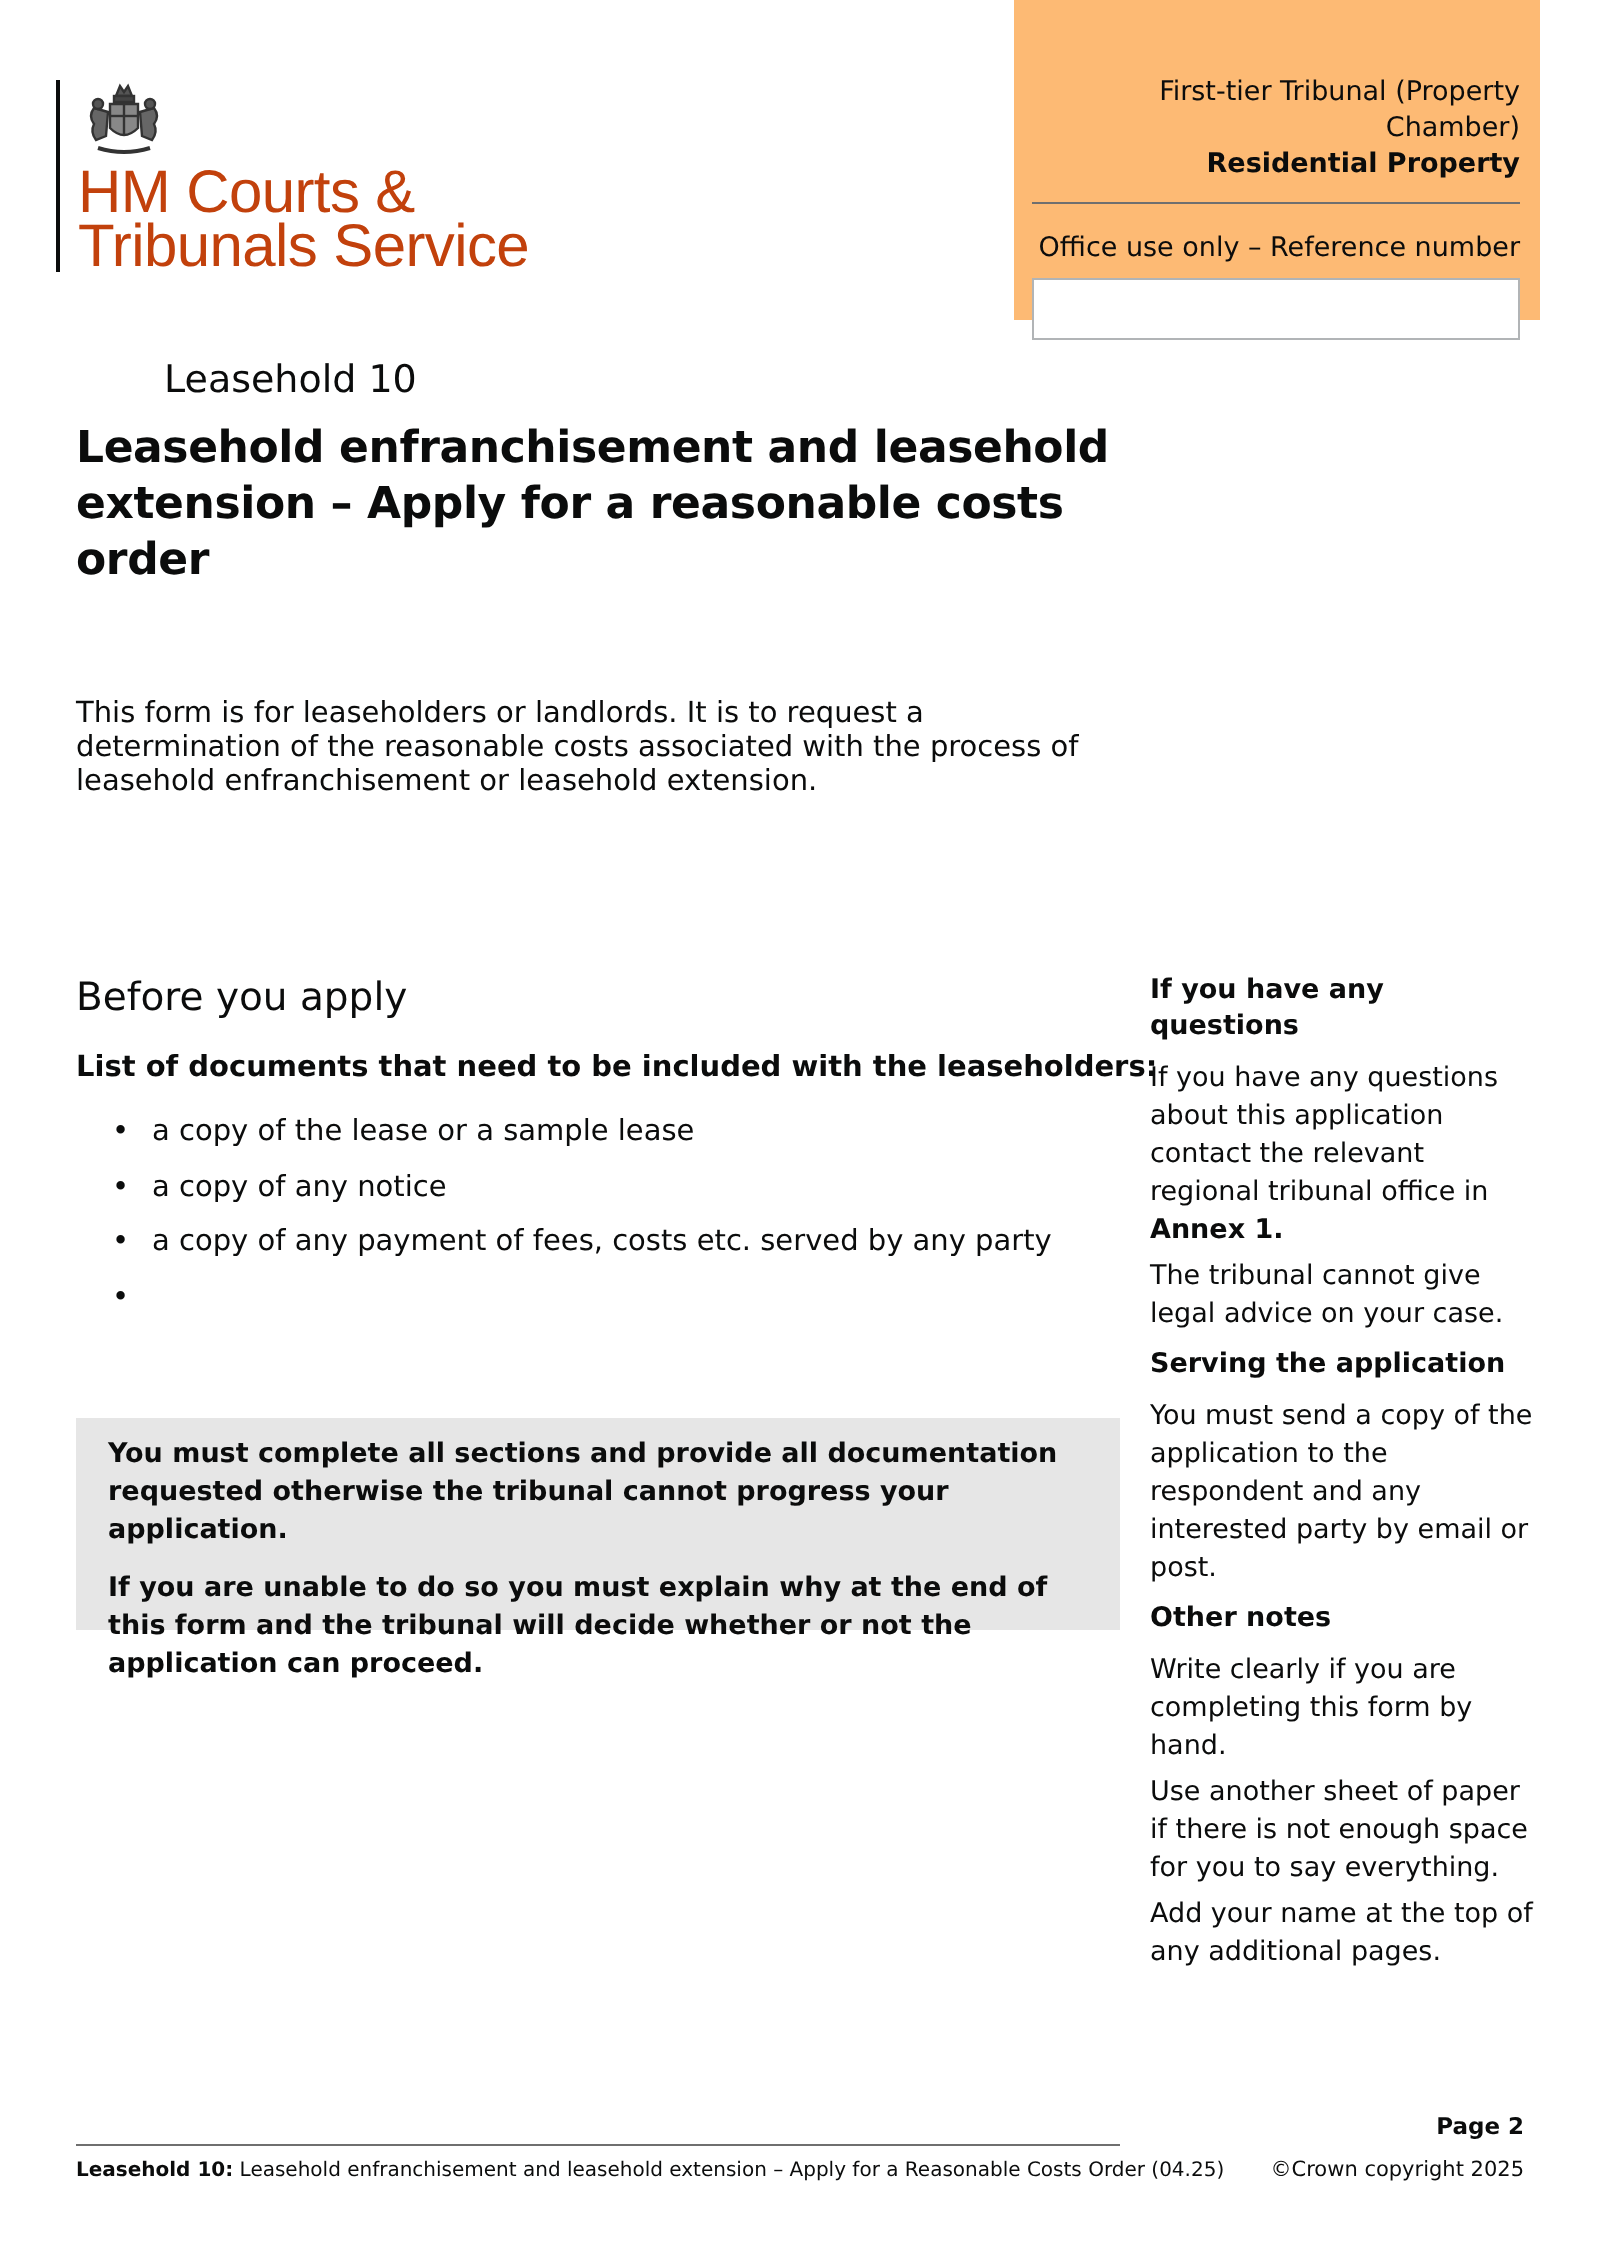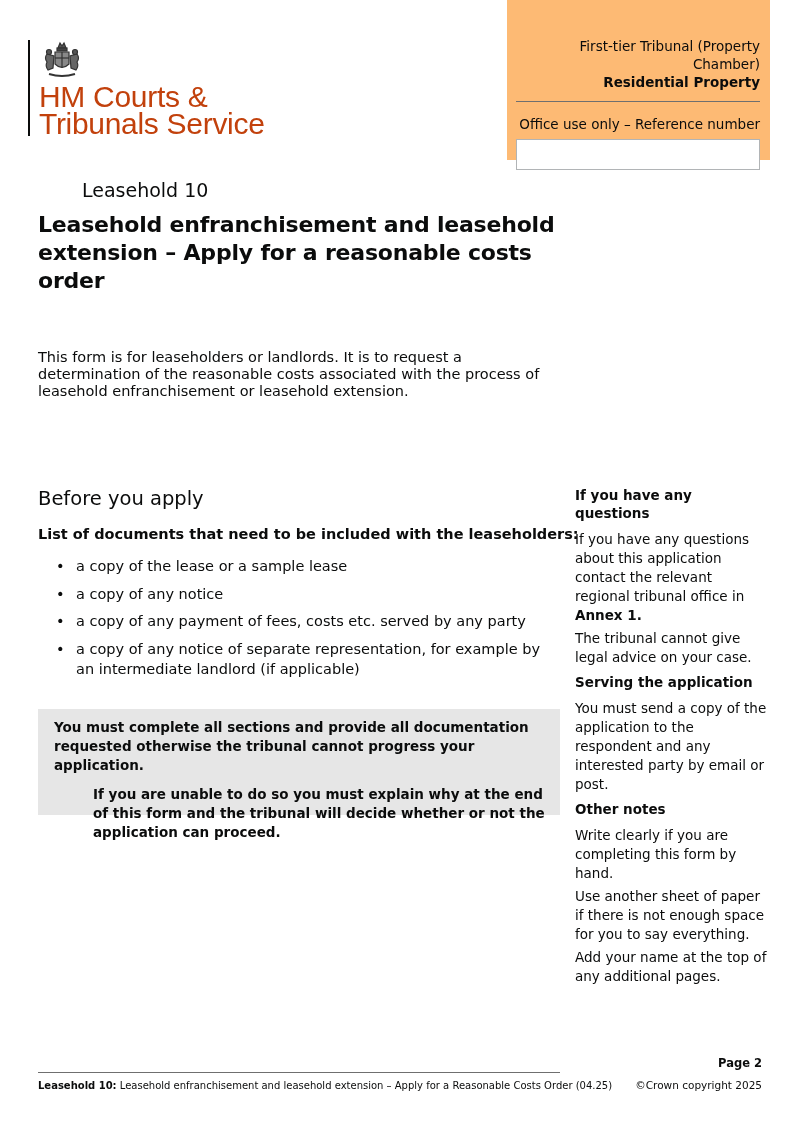--- a/index.html
+++ b/index.html
@@ -23,21 +23,21 @@
     .intro { position: absolute; left: 38px; top: 349px; width: 530px; font-size: 14.5px; line-height: 17px; }
 
     .before-heading { position: absolute; left: 38px; top: 486px; font-size: 19.5px; line-height: 26px; font-weight: normal; }
     .docs-heading { position: absolute; left: 38px; top: 524px; font-size: 14.5px; line-height: 20px; font-weight: bold; }
     .doc-list { position: absolute; left: 38px; top: 556px; width: 520px; list-style: none; }
     .doc-list li { position: relative; padding-left: 38px; font-size: 14.5px; line-height: 20px; margin-bottom: 7.5px; }
     .doc-list li .bullet { position: absolute; left: 18px; top: 0; }
 
     .notice-box { position: absolute; left: 38px; top: 709px; width: 522px; height: 106px; background: #e6e6e6; padding: 9px 10px 0 16px; }
     .notice-box p { font-size: 13.5px; line-height: 19px; font-weight: bold; }
-    .notice-box p + p { margin-top: 10px; margin-left: 39px; }
+    .notice-box p + p { margin-top: 10px; }
 
     .sidebar { position: absolute; left: 575px; top: 486px; width: 195px; }
     .side-h { font-size: 13.5px; line-height: 18px; font-weight: bold; margin-bottom: 8px; }
     .side-p { font-size: 13.5px; line-height: 19px; margin-bottom: 4px; }
     .side-p + .side-h { margin-top: 6px; }
     .side-strong { font-weight: bold; }
 
     .footer-page { position: absolute; right: 38px; top: 1056px; font-size: 11.5px; font-weight: bold; }
     .footer-rule { position: absolute; left: 38px; top: 1072px; width: 522px; border-top: 1px solid #6f6f6f; }
     .footer-left { position: absolute; left: 38px; top: 1079px; font-size: 10px; line-height: 13px; white-space: nowrap; }
@@ -80,21 +80,21 @@
 <h1 class="page-title">Leasehold enfranchisement and leasehold extension – Apply for a reasonable costs order</h1>
 
 <p class="intro">This form is for leaseholders or landlords. It is to request a determination of the reasonable costs associated with the process of leasehold enfranchisement or leasehold extension.</p>
 
 <h2 class="before-heading">Before you apply</h2>
 <div class="docs-heading">List of documents that need to be included with the leaseholders:</div>
 <ul class="doc-list">
   <li><span class="bullet">•</span><span>a copy of the lease or a sample lease</span></li>
   <li><span class="bullet">•</span><span>a copy of any notice</span></li>
   <li><span class="bullet">•</span><span>a copy of any payment of fees, costs etc. served by any party</span></li>
-  <li><span class="bullet">•</span><span>a copy of any notice of separate representation, for example by an intermediate landlord (if applicable)</span></li>
+  <li><span class="bullet">•</span></li>
 </ul>
 
 <div class="notice-box">
   <p>You must complete all sections and provide all documentation requested otherwise the tribunal cannot progress your application.</p>
   <p>If you are unable to do so you must explain why at the end of this form and the tribunal will decide whether or not the application can proceed.</p>
 </div>
 
 <aside class="sidebar">
   <div class="side-h">If you have any questions</div>
   <p class="side-p"><span>If you have any questions about this application contact the relevant regional tribunal office in</span> <span class="side-strong">Annex 1.</span></p>

